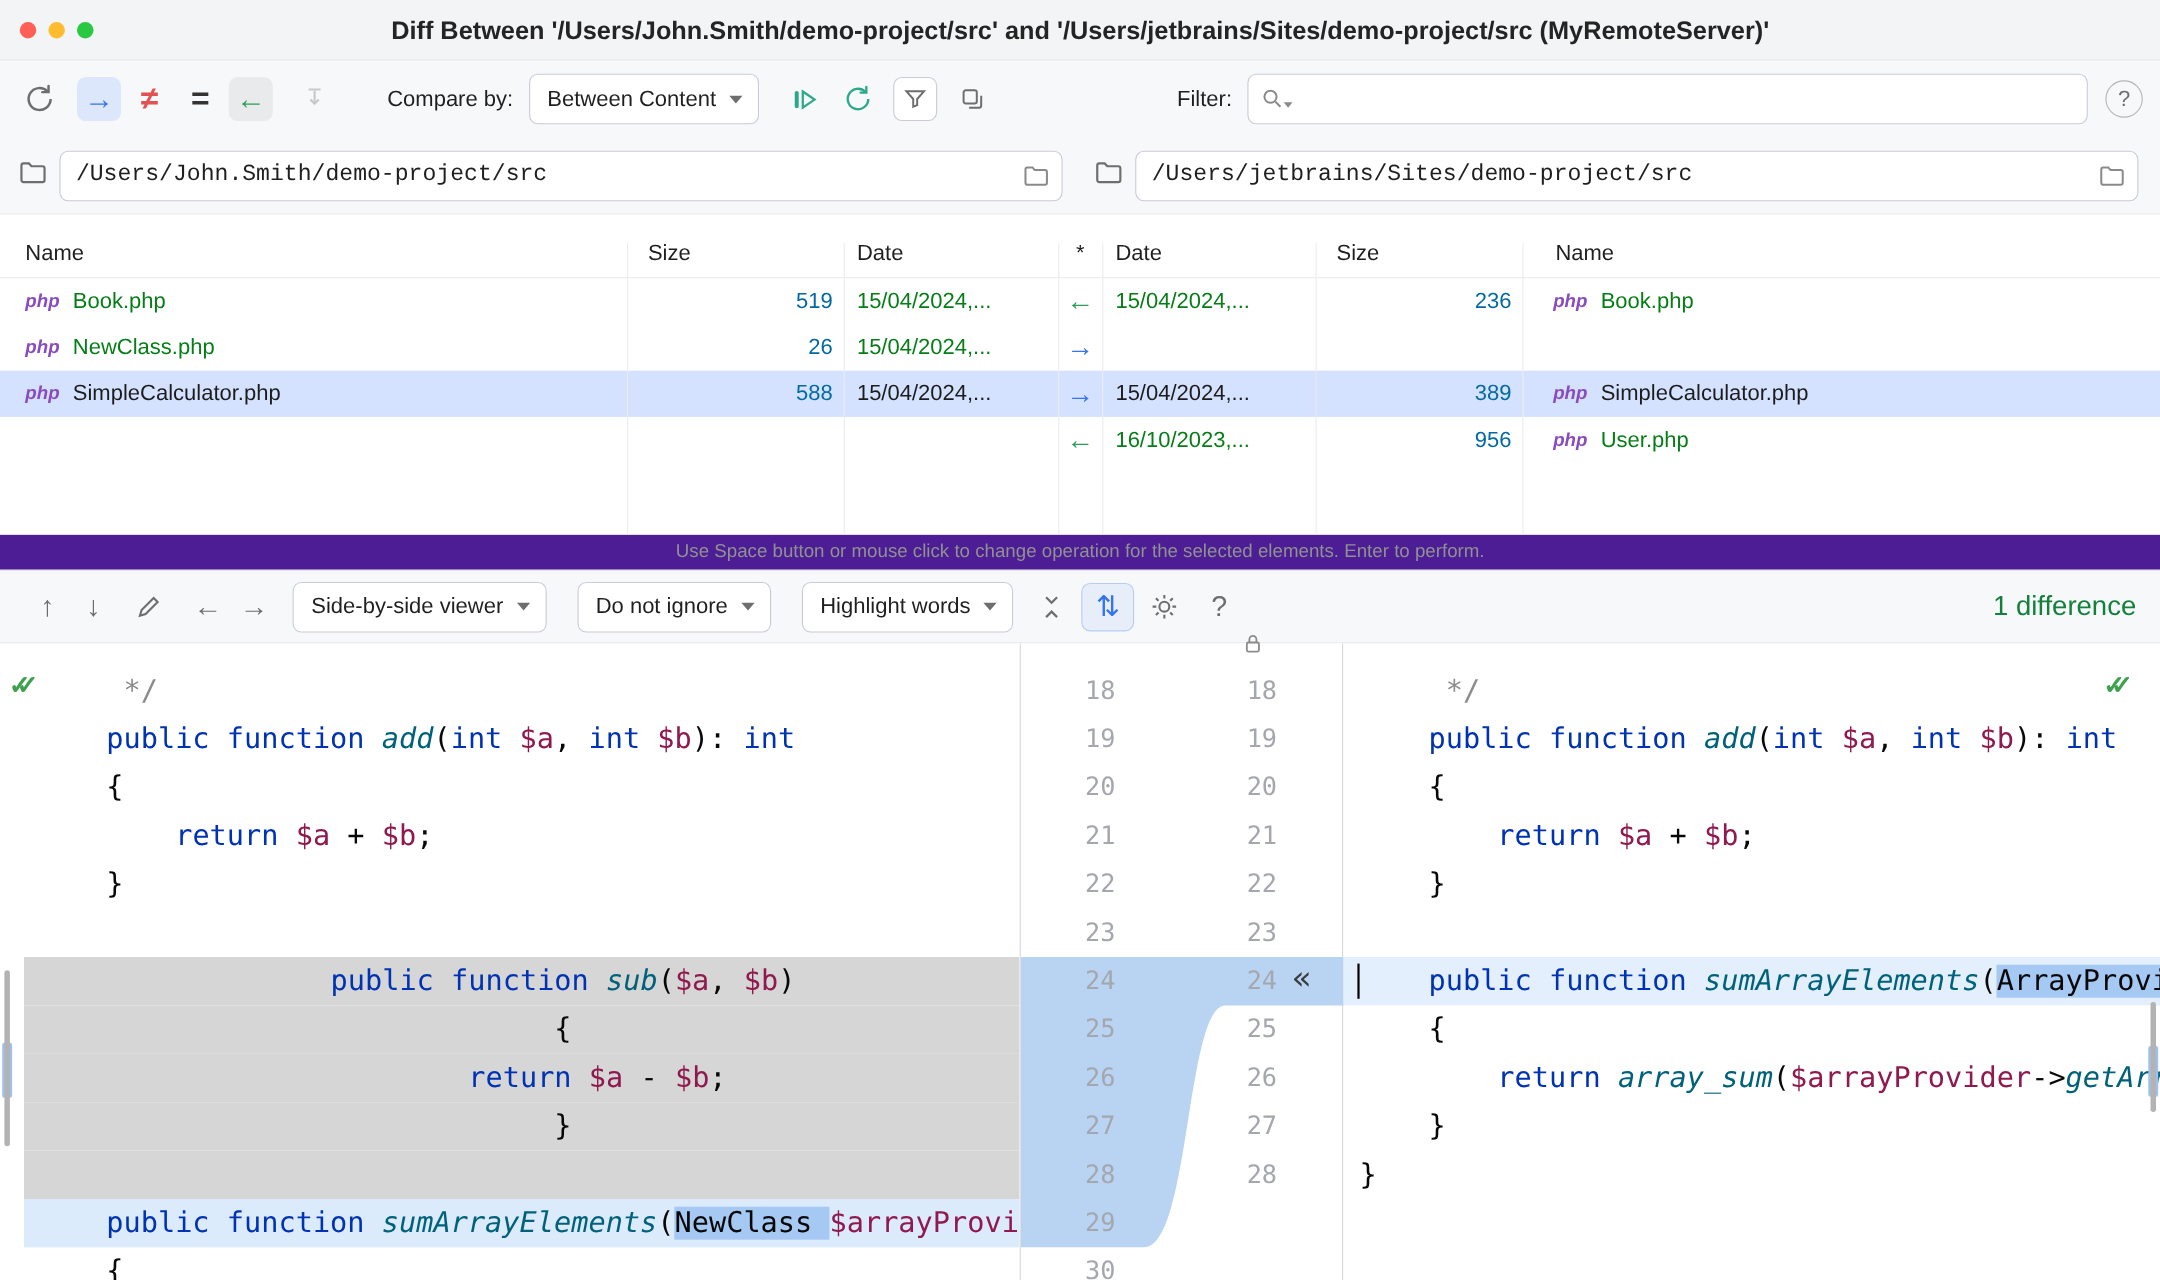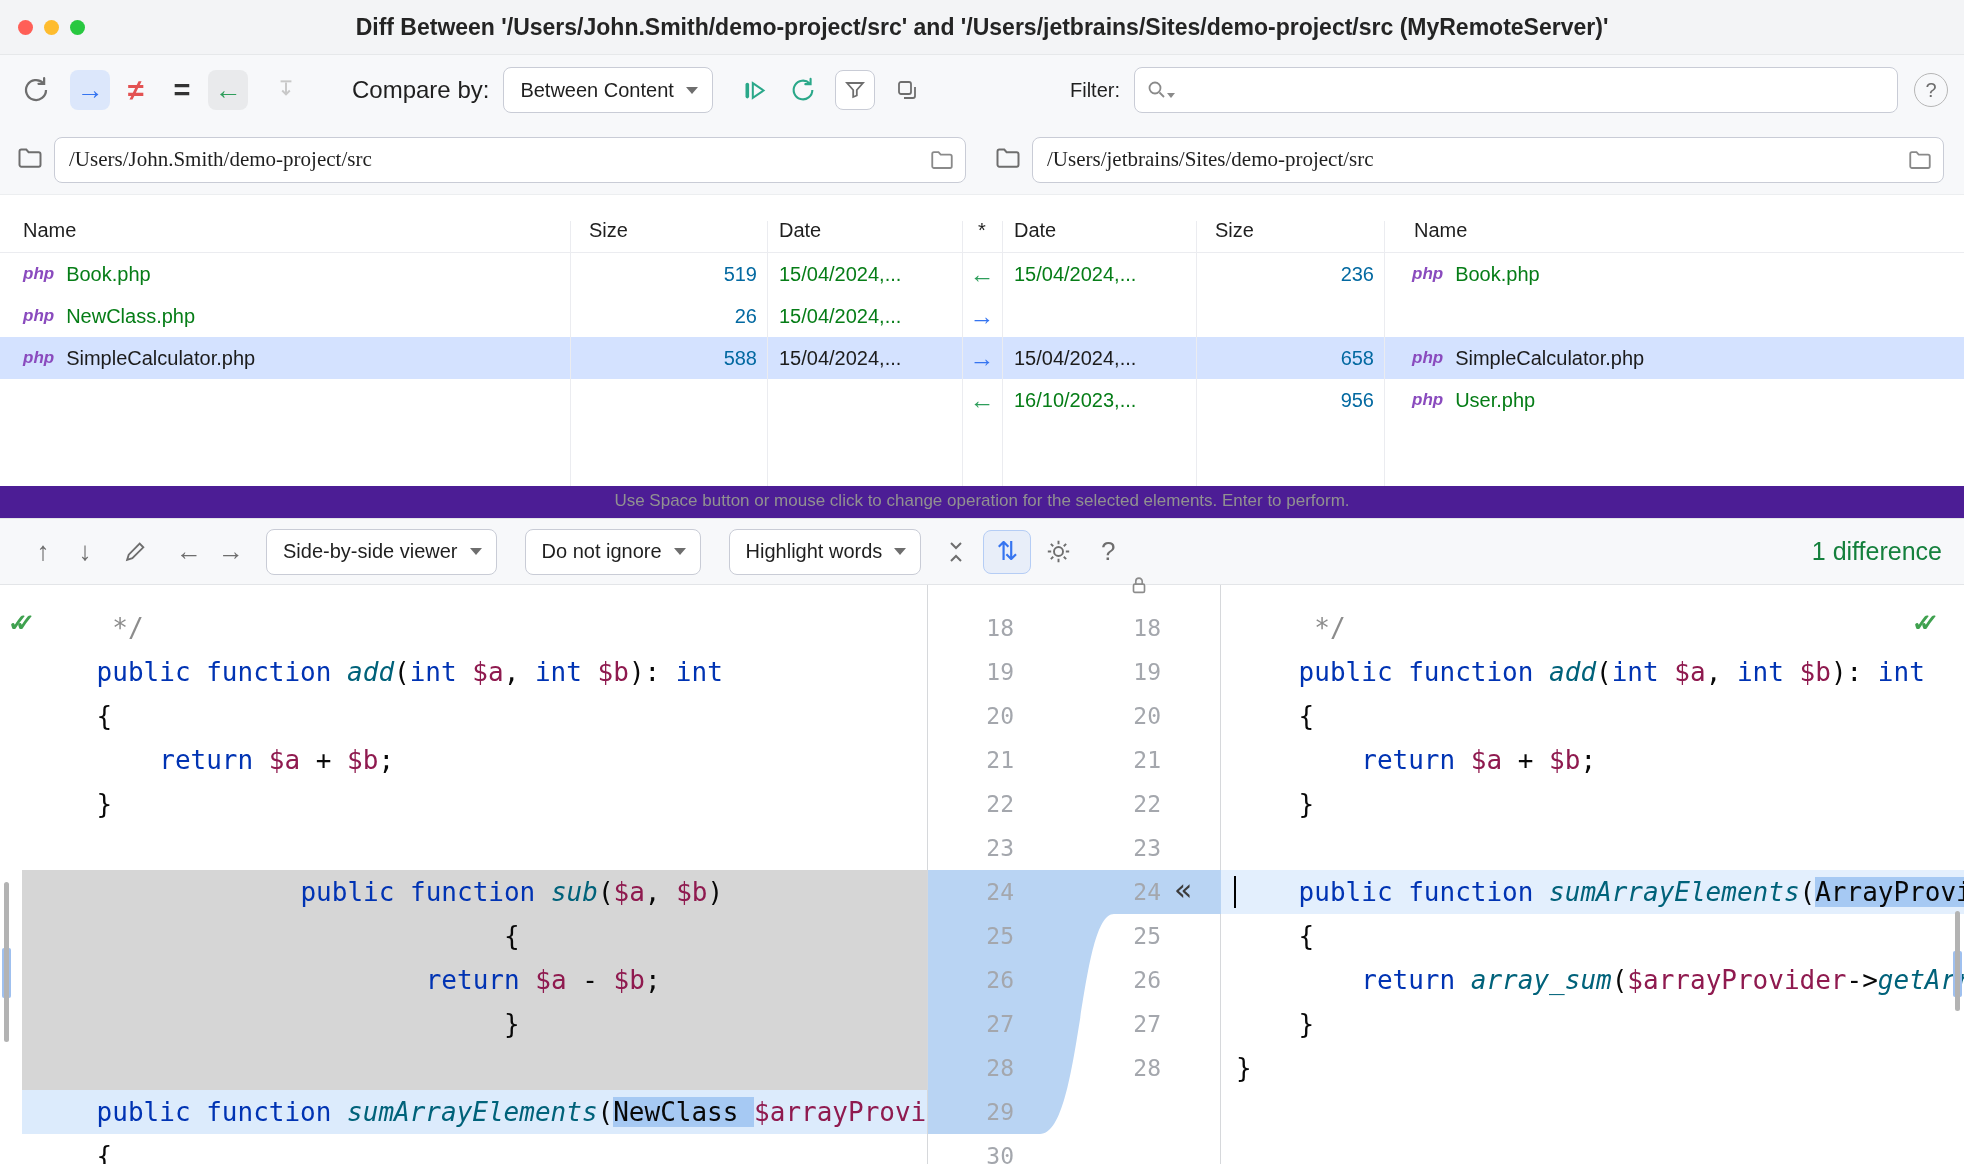--- a/index.html
+++ b/index.html
@@ -19,41 +19,41 @@
   
   .toolbar { height:70px; background:#f7f8fa; display:flex; align-items:center; padding:0 16px; }
   .tb-icon { display:flex; align-items:center; justify-content:center; width:40px; height:40px; border-radius:8px; flex:0 0 auto; }
   .tb-arrow { font-size:27px; font-weight:600; line-height:1; }
   .btn-bg-blue { background:#dce7fb; }
   .btn-bg-gray { background:#e9eaec; }
   .arrow-blue { color:#3574f0; }
   .arrow-green { color:#2e9e5b; }
   .neq { color:#e35252; font-size:29px; font-weight:700; }
   .eq  { color:#333; font-size:29px; font-weight:700; }
-  .cmp-label { font-size:24px; margin-left:46px; margin-right:14px; white-space:nowrap; }
+  .cmp-label { font-size:20px; margin-left:46px; margin-right:14px; white-space:nowrap; }
   .dropdown { height:46px; border:1.5px solid #c9ccd6; border-radius:8px; background:#fff; display:flex;
     align-items:center; padding:0 14px 0 16px; font-size:20px; white-space:nowrap; }
   .chev { width:0; height:0; border-left:6px solid transparent; border-right:6px solid transparent;
     border-top:7px solid #6e6e6e; margin-left:12px; }
   .boxed { border:1.5px solid #c9ccd6; border-radius:8px; background:#fff; }
   .filter-group { margin-left:auto; display:flex; align-items:center; }
   .filter-label { font-size:20px; margin-right:14px; }
   .search-box { width:764px; height:46px; border:1.5px solid #c9ccd6; border-radius:8px; background:#fff;
     display:flex; align-items:center; padding-left:10px; }
   .search-box input { border:none; outline:none; flex:1; font-size:20px; font-family:"Liberation Sans",sans-serif; background:transparent; height:100%; }
   .mini-chev { width:0; height:0; border-left:4px solid transparent; border-right:4px solid transparent;
     border-top:5px solid #8a8a8a; margin:10px 6px 0 -2px; }
   .help-circle { width:34px; height:34px; border-radius:50%; border:1.5px solid #b6b6b6; color:#6e6e6e;
     font-size:20px; display:flex; align-items:center; justify-content:center; margin-left:16px; flex:0 0 auto; }
 
   
   .paths-row { height:70px; background:#f7f8fa; display:flex; align-items:center; padding:0 20px 0 16px; border-bottom:1px solid #eceef0; }
   .path-field { position:relative; flex:1; height:46px; border:1.5px solid #c9ccd6; border-radius:8px; background:#fff; }
   .path-field input { position:absolute; inset:0; border:none; outline:none; background:transparent;
-    font-size:21px; font-family:Liberation Serif, serif; padding:0 48px 0 14px; color:#1f1f1f; }
+    font-size:21px; font-family:Liberation Mono, monospace; padding:0 48px 0 14px; color:#1f1f1f; }
   .path-field .browse { position:absolute; right:10px; top:9px; }
   .folder-out { margin-right:10px; flex:0 0 auto; }
   .gap-mid { width:28px; flex:0 0 auto; }
 
   
   .file-table { position:relative; height:278px; background:#fff; }
   .vline { position:absolute; top:13px; bottom:0; width:1px; background:#ebecf0; }
   .thead, .trow { display:grid; grid-template-columns:570px 197px 195px 40px 194px 188px 1fr; }
   .thead { margin-top:13px; height:45px; line-height:45px; border-bottom:1px solid #ebecf0; font-size:20px; color:#1f1f1f; }
   .trow { height:42px; line-height:42px; font-size:20px; }
@@ -290,21 +290,21 @@
         </div>
         <div class="trow selected">
           <div class="cell cname">
             <span class="php">php</span>
             <span class="fname">SimpleCalculator.php</span>
           </div>
           <div class="cell csize">588</div>
           <div class="cell cdate">15/04/2024,...</div>
           <div class="cell cdir right">→</div>
           <div class="cell cdate">15/04/2024,...</div>
-          <div class="cell csize">658</div>
+          <div class="cell csize">389</div>
           <div class="cell cname r2">
             <span class="php">php</span>
             <span class="fname">SimpleCalculator.php</span>
           </div>
         </div>
         <div class="trow">
           <div class="cell cname">
             <span class="fname"></span>
           </div>
           <div class="cell csize"></div>

